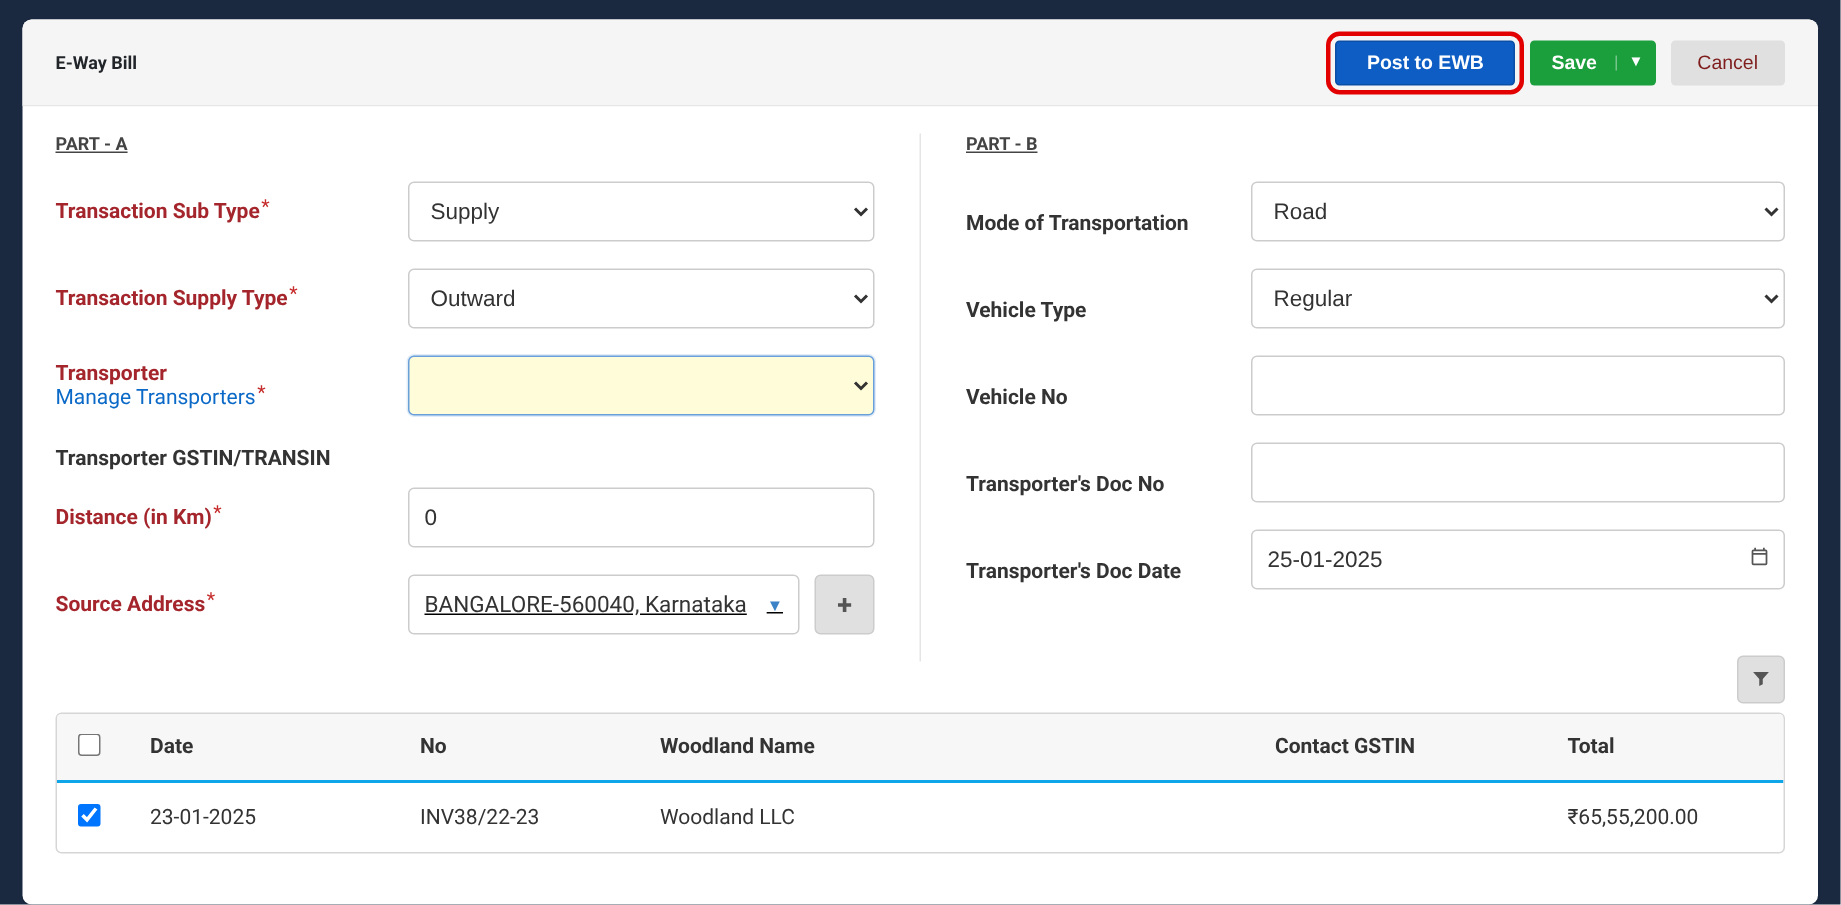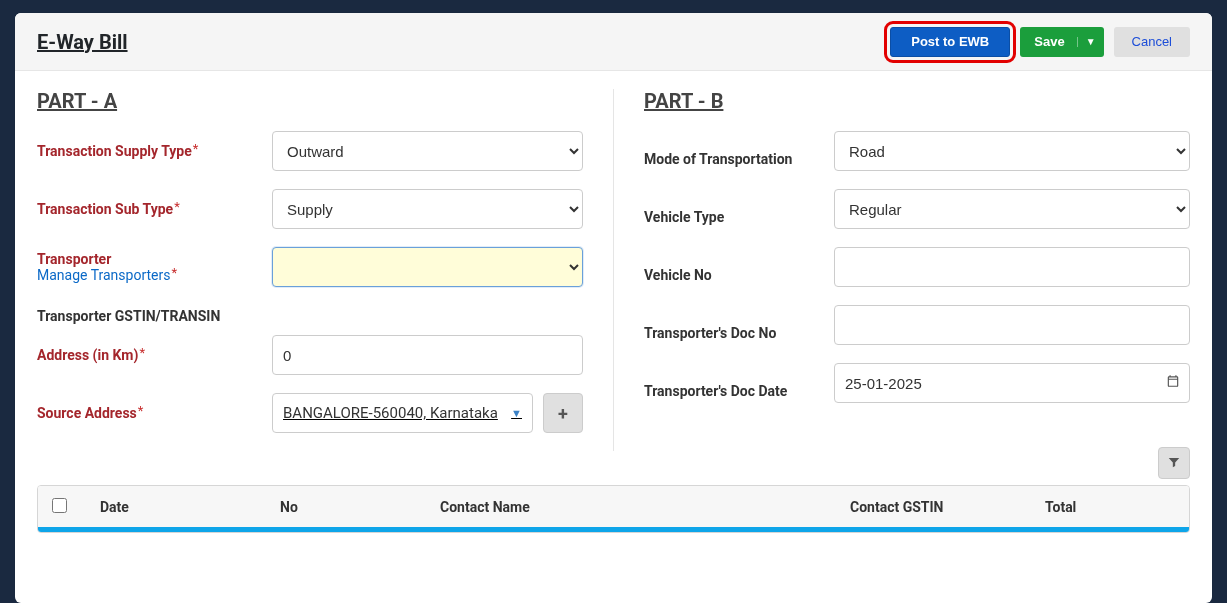--- a/index.html
+++ b/index.html
@@ -27,25 +27,24 @@
     background: #f5f5f5;
     height: 58px;
     display: flex;
     align-items: center;
     padding: 0 22px;
     border-top-left-radius: 6px;
     border-top-right-radius: 6px;
     border-bottom: 1px solid #e6e6e6;
   }
   .modal-title {
-    font-size: 20px;
+    font-size: 12px;
     font-weight: 700;
     color: #212529;
     flex: 1;
-    text-decoration: underline;
   }
   .btn {
     height: 30px;
     padding: 0 14px;
     font-size: 13px;
     border-radius: 3px;
     border: none;
     cursor: pointer;
     font-weight: 600;
     margin-left: 10px;
@@ -69,41 +68,41 @@
   }
   .btn-save .caret-sep {
     border-left: 1px solid rgba(255,255,255,0.4);
     margin-left: 12px;
     padding-left: 8px;
     font-size: 10px;
     line-height: 1;
   }
   .btn-cancel {
     background: #e0e0e0;
-    color: #1d4ed8;
+    color: #7f1d1d;
     font-weight: 500;
     padding: 0 18px;
   }
   .modal-body {
     padding: 18px 22px 8px 22px;
     flex: 1;
     overflow-y: auto;
     position: relative;
   }
   .parts {
     display: flex;
     gap: 0;
   }
   .part {
     flex: 1;
   }
   .part-a { padding-right: 30px; border-right: 1px solid #e5e5e5; }
   .part-b { padding-left: 30px; }
   .part-heading {
-    font-size: 20px;
+    font-size: 12px;
     font-weight: 700;
     color: #444;
     text-decoration: underline;
     margin-bottom: 18px;
   }
   .form-row {
     display: flex;
     align-items: center;
     margin-bottom: 18px;
     min-height: 40px;
@@ -198,21 +197,21 @@
     overflow: hidden;
   }
   .thead, .trow {
     display: flex;
     align-items: center;
     padding: 0 14px;
   }
   .thead {
     background: #f7f7f7;
     height: 46px;
-    border-bottom: 5px solid #0ea5e9;
+    border-bottom: 2px solid #0ea5e9;
     font-size: 14px;
     font-weight: 700;
     color: #333;
   }
   .trow {
     height: 46px;
     font-size: 14px;
     color: #333;
   }
   .col-chk { width: 48px; }
@@ -243,60 +242,60 @@
   </div>
 
   <div class="modal-body">
     <div class="parts">
 
       <div class="part part-a">
         <div class="part-heading">PART - A</div>
 
         <div class="form-row">
           <div class="lbl lbl-red">
+            <span>Transaction Sub Type</span><span class="asterisk">*</span>
+          </div>
+          <div class="ctrl-wrap">
+            <select>
+              <option>Supply</option>
+            </select>
+          </div>
+        </div>
+
+        <div class="form-row">
+          <div class="lbl lbl-red">
             <span>Transaction Supply Type</span><span class="asterisk">*</span>
           </div>
           <div class="ctrl-wrap">
             <select>
               <option>Outward</option>
             </select>
           </div>
         </div>
 
         <div class="form-row">
-          <div class="lbl lbl-red">
-            <span>Transaction Sub Type</span><span class="asterisk">*</span>
-          </div>
-          <div class="ctrl-wrap">
-            <select>
-              <option>Supply</option>
-            </select>
-          </div>
-        </div>
-
-        <div class="form-row">
           <div class="lbl">
             <span class="lbl-red">Transporter</span><br>
             <a href="#" class="link-text"><span>Manage Transporters</span></a><span class="asterisk">*</span>
           </div>
           <div class="ctrl-wrap">
             <select class="focus-sel">
               <option></option>
             </select>
           </div>
         </div>
 
         <div class="form-row slim-gap">
           <div class="lbl" style="color:#333">Transporter GSTIN/TRANSIN</div>
           <div class="ctrl-wrap"></div>
         </div>
 
         <div class="form-row">
           <div class="lbl lbl-red">
-            <span>Address (in Km)</span><span class="asterisk">*</span>
+            <span>Distance (in Km)</span><span class="asterisk">*</span>
           </div>
           <div class="ctrl-wrap">
             <input type="text" value="0" style="">
           </div>
         </div>
 
         <div class="form-row">
           <div class="lbl lbl-red">
             <span>Source Address</span><span class="asterisk">*</span>
           </div>
@@ -374,20 +373,28 @@
             </svg>
         </span>
       </div>
     </div>
 
     <div class="table">
       <div class="thead">
         <div class="col-chk"><input type="checkbox" style=""></div>
         <div class="col-date">Date</div>
         <div class="col-no">No</div>
-        <div class="col-contact">Contact Name</div>
+        <div class="col-contact">Woodland Name</div>
         <div class="col-gstin">Contact GSTIN</div>
         <div class="col-total">Total</div>
       </div>
+      <div class="trow">
+        <div class="col-chk"><input type="checkbox" checked="" style=""></div>
+        <div class="col-date">23-01-2025</div>
+        <div class="col-no">INV38/22-23</div>
+        <div class="col-contact">Woodland LLC</div>
+        <div class="col-gstin"></div>
+        <div class="col-total">₹65,55,200.00</div>
+      </div>
     </div>
 
   </div>
 </div>
 
 </body></html>

